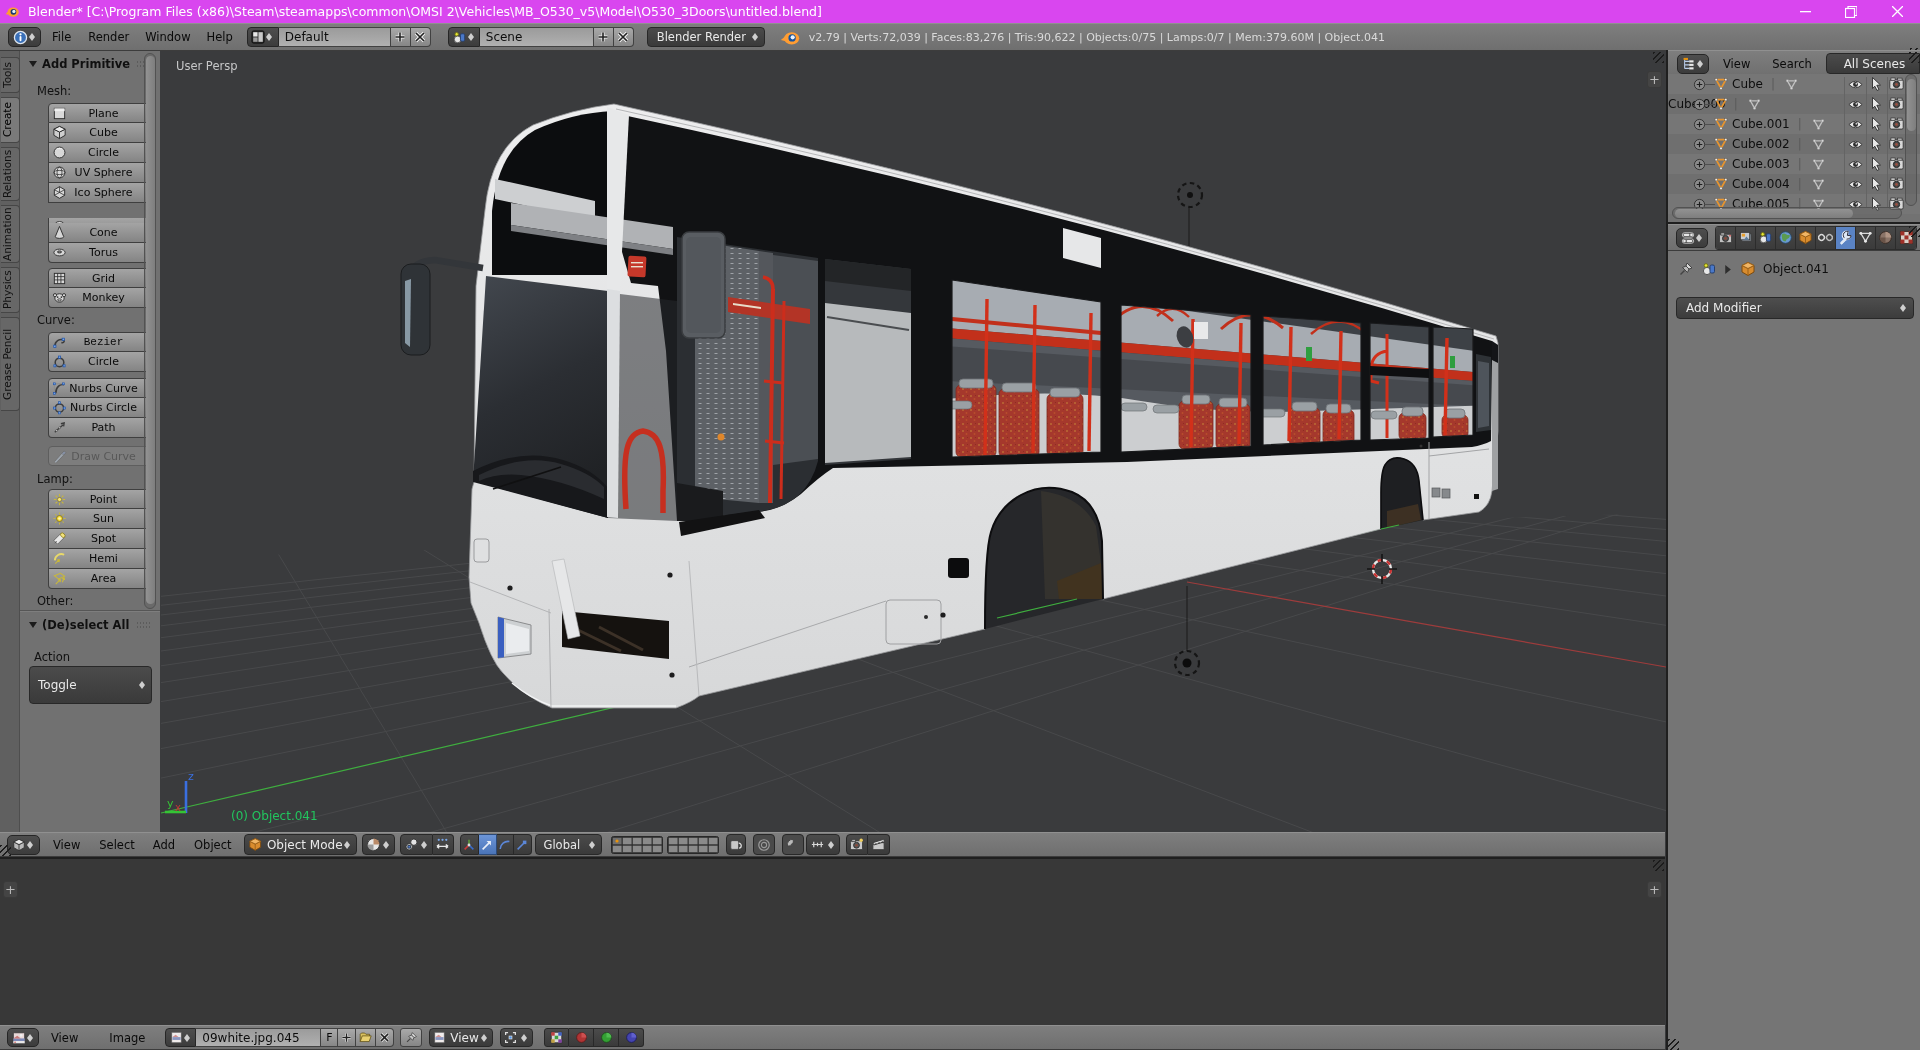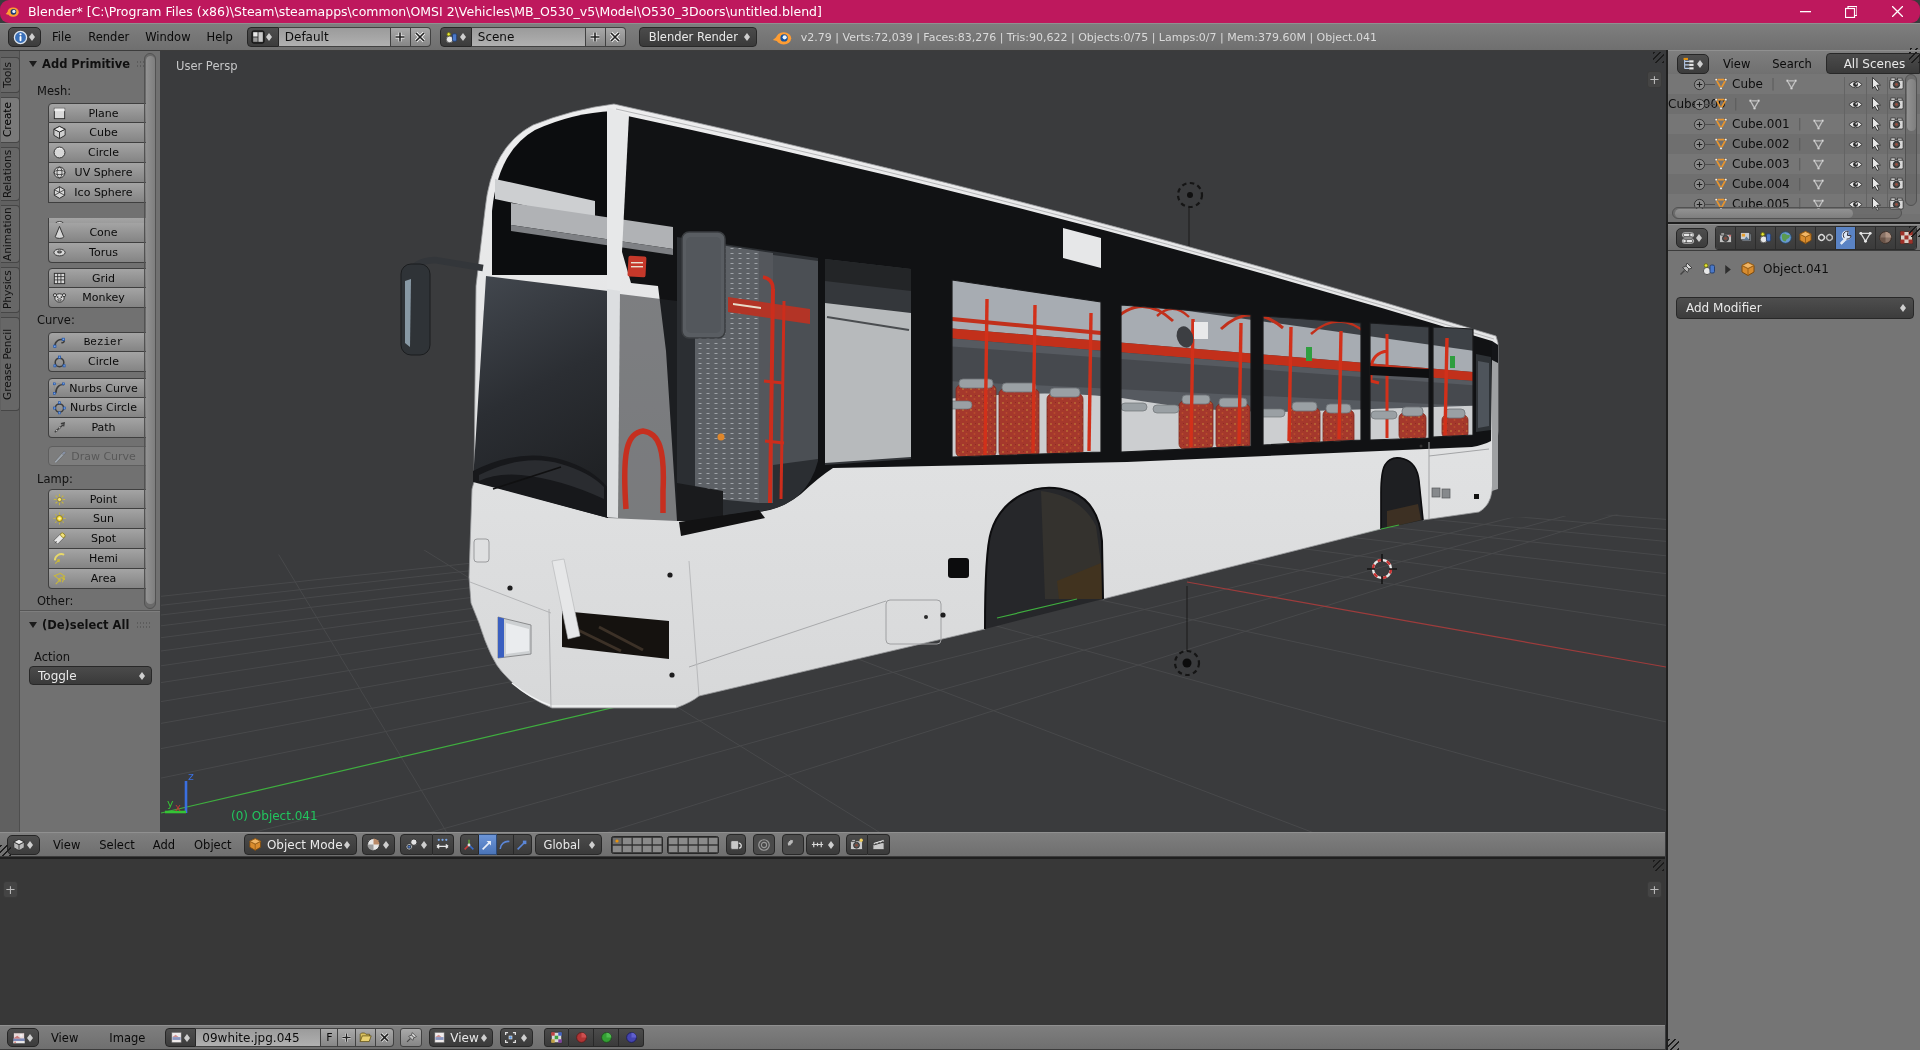--- a/index.html
+++ b/index.html
@@ -2,22 +2,22 @@
 <html><head>
 <meta charset="utf-8">
 <style>
   * { margin:0; padding:0; box-sizing:border-box; }
   html,body { width:1920px; height:1050px; overflow:hidden; background:#3a3b3d;
     font-family:"DejaVu Sans","Liberation Sans",sans-serif; }
   .abs { position:absolute; }
   #stage { position:relative; width:1920px; height:1050px; }
 
   
-  #titlebar { left:0; top:0; width:1920px; height:23px; background:#be185d;
-    display:flex; align-items:center; color:#fff; font-size:12.5px;border-radius:9px; }
+  #titlebar { left:0; top:0; width:1920px; height:23px; background:#d946ef;
+    display:flex; align-items:center; color:#fff; font-size:12.5px; }
   #titlebar .logo { width:15px; height:15px; margin:0 8px 0 5px; }
   .wbtns { margin-left:auto; display:flex; align-items:center; height:100%; }
   .wbtn { width:46px; height:100%; display:flex; align-items:center; justify-content:center; color:#fff; }
 
   
   .hdr { background:linear-gradient(#7e7e7e,#6f6f6f); border-top:1px solid #909090; border-bottom:1px solid #3c3c3c; }
   .hrow { display:flex; align-items:center; }
   .menutxt { color:#0a0a0a; font-size:11.5px; padding:0 6px; }
   
   .dk { background:linear-gradient(#4b4b4b,#3a3a3a); border:1px solid #282828; border-radius:4px;
@@ -149,21 +149,21 @@
           </svg>
       </div>
       <div class="lb" style="width:20px;height:20px;border-left:none;border-radius:0 4px 4px 0;">
         <svg width="12" height="12" viewBox="0 0 12 12">
             <path d="M2 2 L10 10 M10 2 L2 10" stroke="#fafafa" stroke-width="3.2"></path>
             <path d="M2 2 L10 10 M10 2 L2 10" stroke="#222" stroke-width="1.7"></path>
           </svg>
       </div>
     </div>
 
-    <div class="hrow" style="margin-left:9px;height:26px;">
+    <div class="hrow" style="margin-left:17px;height:26px;">
       <div class="esel" style="width:32px;height:20px;border-radius:4px 0 0 4px;">
         <svg width="15" height="15" viewBox="0 0 16 16">
           <circle cx="6" cy="10" r="3.6" fill="#e8e8e8" stroke="#555"></circle>
           <rect x="9" y="4" width="4.5" height="8" rx="1.5" fill="#4a78c8" stroke="#27406e"></rect>
           <circle cx="5" cy="4.5" r="1.8" fill="#e8e838" stroke="#777710"></circle>
         </svg>
         <span class="updn"></span>
       </div>
       <div class="tf" style="width:114px;height:20px;border-left:none;border-radius:0;">
         <span>Scene</span>
@@ -388,21 +388,21 @@
     <div class="shlbl abs" style="left:17px;top:543px;">Other:</div>
 
     <div class="abs" style="left:0;top:559px;width:140px;height:2px;background:#565656;border-bottom:1px solid #7e7e7e;"></div>
 
     <div class="pnl-hdr abs" style="left:9px;top:567px;width:122px;">
       <span class="tri"></span>
       <span>(De)select All</span>
       <span class="dots"></span>
     </div>
     <div class="shlbl abs" style="left:14px;top:599px;">Action</div>
-    <div class="dk abs" style="left:9px;top:615px;width:123px;height:19px;padding:0 4px 0 8px;">
+    <div class="dk abs" style="left:9px;top:615px;width:123px;height:38px;padding:0 4px 0 8px;">
       <span>Toggle</span>
       <span class="updn"></span>
     </div>
 
     <div class="vscroll" style="left:124px;top:2px;width:12px;height:556px;">
       <div class="vthumb" style="left:1px;top:2px;width:9px;height:548px;"></div>
     </div>
   </div>
 
   <div id="viewport" class="abs">

